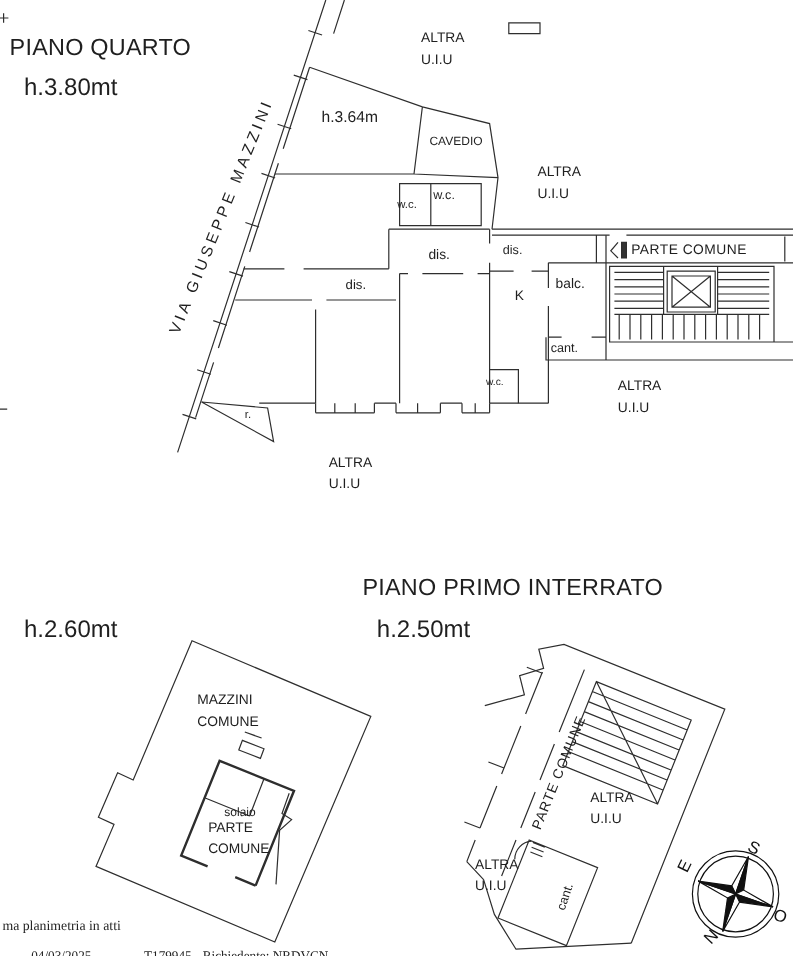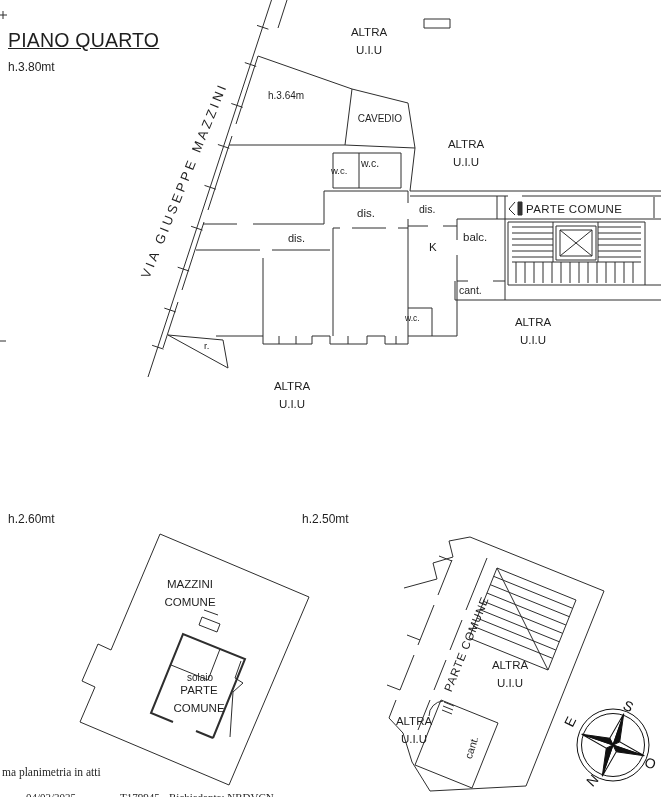--- a/index.html
+++ b/index.html
@@ -1,22 +1,22 @@
 <!DOCTYPE html>
 <html><head>
 <meta charset="utf-8">
 <style>
   html,body{margin:0;padding:0;background:#fff;}
   .page{position:relative;width:661px;height:797px;background:#ffffff;overflow:hidden;
         font-family:"Liberation Sans",sans-serif;color:#1a1a1a;}
   svg.plan{position:absolute;left:0;top:0;}
   .lbl{position:absolute;white-space:nowrap;color:#1f1f1f;line-height:1.5;}
-  .ttl{font-size:19.5px;letter-spacing:0.2px;text-decoration:underline;}
-  .hgt{font-size:12px;}
-  .c{transform:translateX(-50%);text-align:center;}
+  .ttl{font-size:19.5px;letter-spacing:0.2px;}
+  .hgt{font-size:20px;margin-left:12px;}
+  .c{transform:translateX(-50%);}
   .two{line-height:1.55;}
   .rot{transform-origin:0 0;}
   .serif{font-family:"Liberation Serif",serif;}
 </style>
 </head>
 <body>
 
 <div class="page">
 
   <svg class="plan" width="661" height="797" viewBox="0 0 661 797" fill="none" stroke="#2e2e2e" stroke-width="1">
@@ -120,21 +120,21 @@
   <div class="lbl ttl" style="left:8px;top:26px">PIANO QUARTO</div>
   <div class="lbl hgt" style="left:8px;top:58px">h.3.80mt</div>
 
   <div class="lbl two c" style="left:369px;top:24px;font-size:11.5px">
     <div>ALTRA</div>
     <div>U.I.U</div>
   </div>
 
   <div class="lbl rot" style="left:136px;top:274px;font-size:13px;letter-spacing:3.2px;transform:rotate(-68deg)">VIA GIUSEPPE MAZZINI</div>
 
-  <div class="lbl" style="left:268px;top:88px;font-size:10px">h.3.64m</div>
+  <div class="lbl" style="left:268px;top:88px;font-size:13px">h.3.64m</div>
   <div class="lbl c" style="left:380px;top:111px;font-size:10px">CAVEDIO</div>
 
   <div class="lbl two c" style="left:466px;top:136px;font-size:11.5px">
     <div>ALTRA</div>
     <div>U.I.U</div>
   </div>
 
   <div class="lbl" style="left:331px;top:164px;font-size:9.5px">w.c.</div>
   <div class="lbl" style="left:361px;top:156px;font-size:10.5px">w.c.</div>
   <div class="lbl" style="left:357px;top:205px;font-size:11.5px">dis.</div>
@@ -162,20 +162,21 @@
   <div class="lbl two c" style="left:190px;top:576px;font-size:11.5px">
     <div>MAZZINI</div>
     <div>COMUNE</div>
   </div>
   <div class="lbl c" style="left:200px;top:670px;font-size:10px">solaio</div>
   <div class="lbl two c" style="left:199px;top:682px;font-size:11.5px">
     <div>PARTE</div>
     <div>COMUNE</div>
   </div>
 
+  <div class="lbl ttl" style="left:302px;top:476px">PIANO PRIMO INTERRATO</div>
   <div class="lbl hgt" style="left:302px;top:510px">h.2.50mt</div>
 
   <div class="lbl rot" style="left:440px;top:688px;font-size:11.5px;letter-spacing:0.8px;transform:rotate(-68deg)">PARTE COMUNE</div>
 
   <div class="lbl two c" style="left:510px;top:657px;font-size:11.5px">
     <div>ALTRA</div>
     <div>U.I.U</div>
   </div>
   <div class="lbl two c" style="left:414px;top:713px;font-size:11.5px">
     <div>ALTRA</div>

